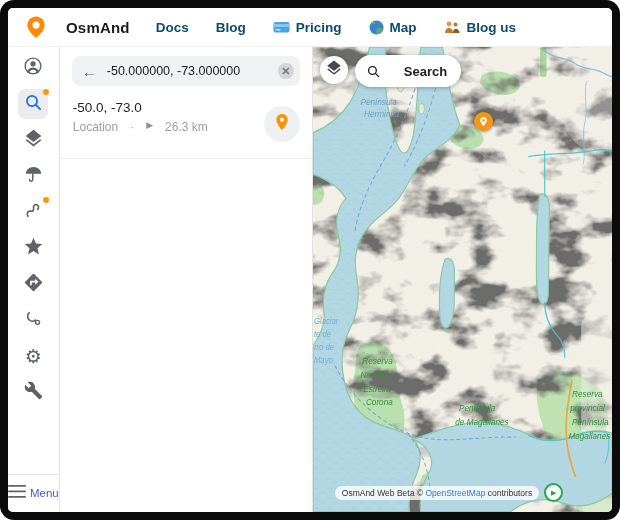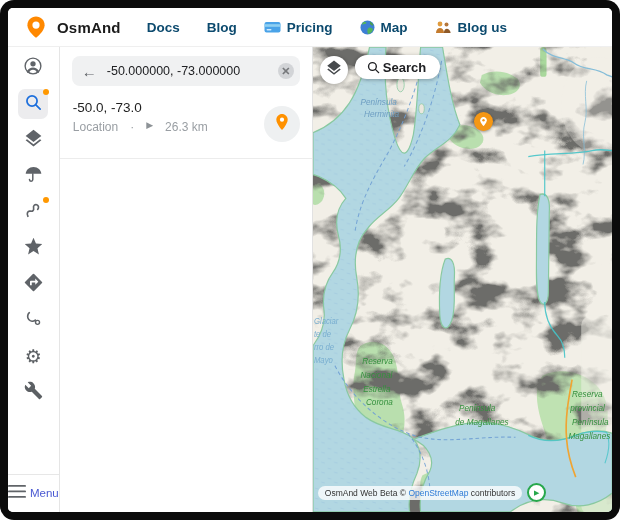--- a/index.html
+++ b/index.html
@@ -1,21 +1,21 @@
 <!DOCTYPE html>
 <html><head>
 <meta charset="utf-8">
 <style>
   html,body{margin:0;padding:0;background:#fff;font-family:"Liberation Sans",sans-serif;}
   .frame{position:relative;width:620px;height:520px;background:#0b0b0b;border-radius:14px;padding:8px;box-sizing:border-box;overflow:hidden;}
   .app{width:604px;height:504px;background:#fff;border-radius:5px;overflow:hidden;display:flex;flex-direction:column;}
 
   
   .navbar{flex:0 0 38px;display:flex;align-items:center;padding-left:16px;border-bottom:1px solid #efefef;background:#fff;z-index:5;}
-  .brand{display:flex;align-items:center;gap:9px;margin-right:26px;}
+  .brand{display:flex;align-items:center;gap:18px;margin-right:26px;}
   .brand-name{font-size:15px;font-weight:700;color:#1b1b1b;letter-spacing:.2px;}
   .nav-item{display:flex;align-items:center;gap:6px;margin-right:27px;font-size:13.5px;font-weight:600;color:#0c4a6e;cursor:pointer;}
   .nav-item .mini{display:inline-flex;}
 
   
   .body{flex:1;display:flex;min-height:0;}
   .iconbar{flex:0 0 40px;border-right:1px solid #e5e5e5;display:flex;flex-direction:column;align-items:center;padding-top:6px;background:#fff;}
   .ic{width:30px;height:30px;border-radius:7px;display:flex;align-items:center;justify-content:center;margin-bottom:6px;position:relative;cursor:pointer;}
   .ic.active{background:#ececee;}
   .badge{position:absolute;top:0px;right:-1px;width:6px;height:6px;border-radius:50%;background:#ff9800;}
@@ -31,24 +31,24 @@
   .result-row{position:relative;padding:10px 60px 24px 13px;border-bottom:1px solid #ececec;cursor:pointer;}
   .result-title{font-size:13.5px;color:#1f1f1f;margin-bottom:5px;}
   .result-sub{font-size:12px;color:#999ea3;display:flex;align-items:flex-start;gap:12px;}
   .dir-tri{font-size:9px;color:#8d9296;}
   .result-avatar{position:absolute;right:12px;top:50%;transform:translateY(-50%);width:36px;height:36px;border-radius:50%;background:#eef0f1;display:flex;align-items:center;justify-content:center;}
 
   
   .map{flex:1;position:relative;min-width:0;background:#b2d7e2;overflow:hidden;}
   .map svg.terrain{position:absolute;inset:0;width:100%;height:100%;}
   .ctl-circle{position:absolute;left:7px;top:9px;width:28px;height:28px;border-radius:50%;background:#fff;box-shadow:0 1px 4px rgba(0,0,0,.3);display:flex;align-items:center;justify-content:center;cursor:pointer;z-index:4;}
-  .ctl-search{position:absolute;left:42px;top:8px;height:24px;border-radius:16px;background:#fff;box-shadow:0 1px 4px rgba(0,0,0,.3);display:flex;align-items:center;gap:2px;padding:0 14px 0 11px;cursor:pointer;z-index:4;}
+  .ctl-search{position:absolute;left:42px;top:8px;height:32px;border-radius:16px;background:#fff;box-shadow:0 1px 4px rgba(0,0,0,.3);display:flex;align-items:center;gap:23px;padding:0 14px 0 11px;cursor:pointer;z-index:4;}
   .ctl-search span{font-size:13px;font-weight:600;color:#202124;}
   .marker{position:absolute;left:161px;top:65px;width:19px;height:19px;border-radius:50%;background:#f59714;box-shadow:0 1px 3px rgba(0,0,0,.4);display:flex;align-items:center;justify-content:center;z-index:3;cursor:pointer;}
-  .attrib{position:absolute;left:5px;bottom:10px;display:flex;align-items:center;gap:5px;z-index:4;}
+  .attrib{position:absolute;left:22px;bottom:10px;display:flex;align-items:center;gap:5px;z-index:4;}
   .attrib-box{background:rgba(255,255,255,.78);border-radius:9px;padding:2px 7px;font-size:8.5px;color:#333;white-space:nowrap;}
   .attrib-box a{color:#2d7bd6;text-decoration:none;cursor:pointer;}
   .play-btn{width:15px;height:15px;border-radius:50%;background:#fff;border:2px solid #27a84c;display:flex;align-items:center;justify-content:center;font-size:7px;color:#27a84c;cursor:pointer;line-height:1;}
 </style>
 </head>
 <body>
 
 <div class="frame">
 <div class="app">
 

